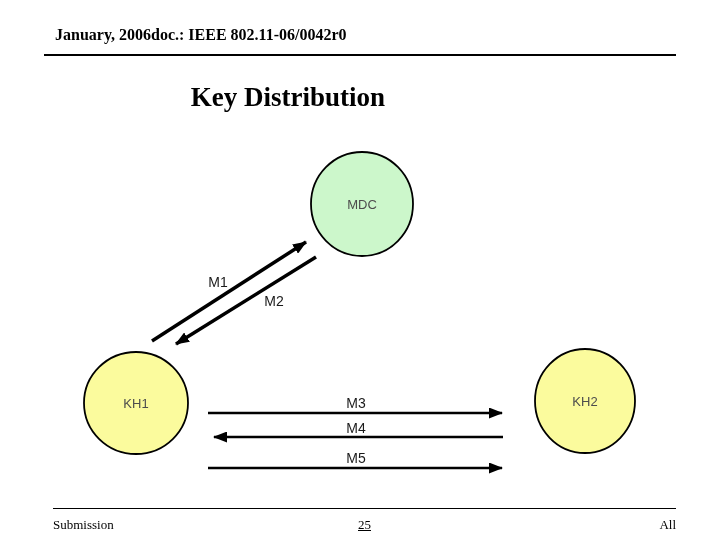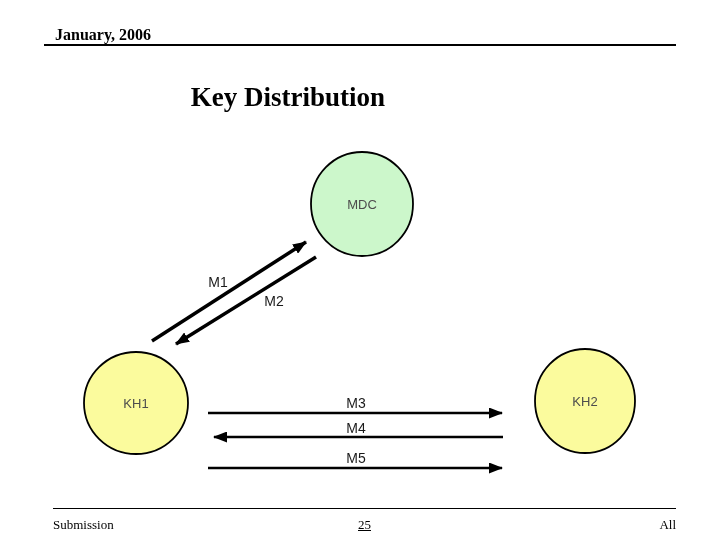--- a/index.html
+++ b/index.html
@@ -17,21 +17,21 @@
   }
   .header {
     position: absolute;
     top: 26px;
     left: 44px;
     right: 44px;
     display: flex;
     justify-content: flex-start;
     align-items: baseline;
     border-bottom: 2px solid #000000;
-    padding-bottom: 0;
+    padding-bottom: 10px;
     font-family: "Liberation Serif", serif;
     font-weight: bold;
     font-size: 16px;
     color: #000000;
   }
   .header .date { padding-left: 11px; }
   .title {
     position: absolute;
     top: 82px;
     left: 0;
@@ -82,20 +82,21 @@
   }
   .footer .left, .footer .right { position: relative; z-index: 1; background: transparent; }
 </style>
 </head>
 <body>
 
 <div class="slide">
 
   <div class="header">
     <span class="date">January, 2006</span>
+    <span class="doc">doc.: IEEE 802.11-06/0042r0</span>
   </div>
 
   <div class="title">Key Distribution</div>
 
   <svg class="diagram" viewBox="0 0 720 540" xmlns="http://www.w3.org/2000/svg">
     <defs>
       <marker id="arrowhead" markerUnits="userSpaceOnUse" markerWidth="15" markerHeight="11" refX="13" refY="5.5" orient="auto">
         <path d="M0,0 L14,5.5 L0,11 Z" fill="#000000"></path>
       </marker>
     </defs>

